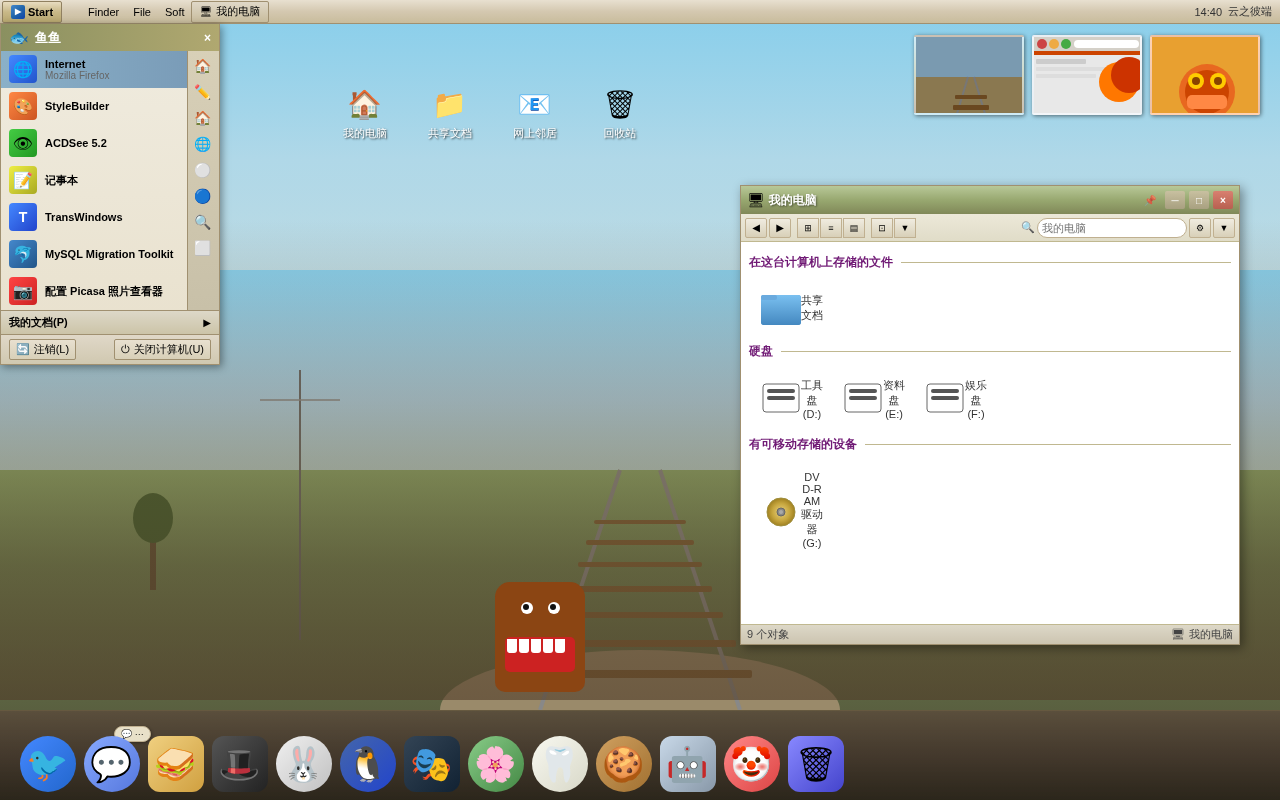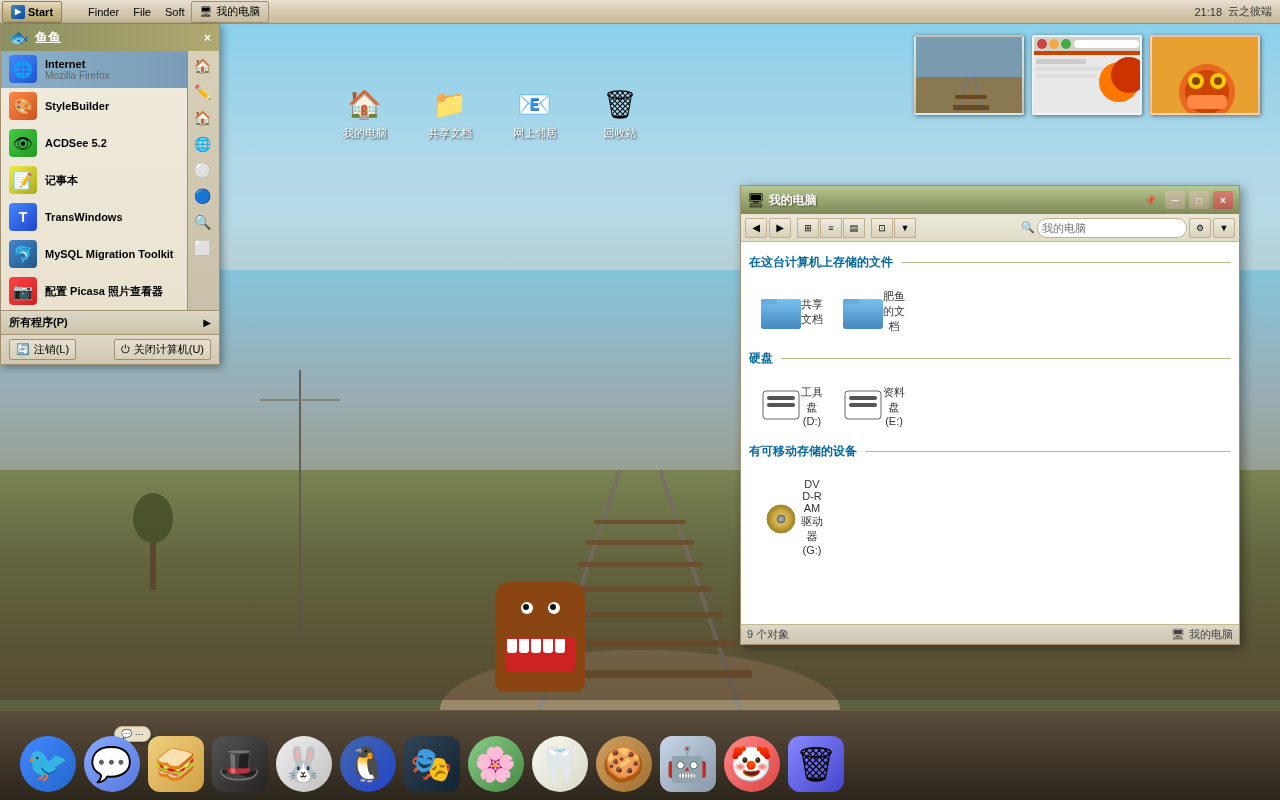--- a/index.html
+++ b/index.html
@@ -466,21 +466,21 @@
     .win-section-header {
       display: flex;
       align-items: center;
       margin-bottom: 8px;
       margin-top: 4px;
     }
 
     .win-section-title {
       font-size: 12px;
       font-weight: bold;
-      color: #0369a1;
+      color: #701a75;
       padding-right: 8px;
       white-space: nowrap;
     }
 
     .win-section-line {
       flex: 1;
       height: 1px;
       background: #c0b890;
     }
 
@@ -714,21 +714,21 @@
       <span>Soft</span>
     </div>
   </div>
 
   <div id="my-computer-btn">
     <span class="taskbar-pc-icon">🖥</span>
     <span>我的电脑</span>
   </div>
 
   <div id="taskbar-right">
-    <span>21:18</span>
+    <span>14:40</span>
     <span>云之彼端</span>
   </div>
 </div>
 
 <div id="start-menu">
   <div id="start-menu-header">
     <span class="fish-icon">🐟</span>
     <span>鱼鱼</span>
     <span style="margin-left:auto;cursor:pointer;font-size:12px;">×</span>
   </div>
@@ -785,21 +785,21 @@
       <div class="quick-icon">🏠</div>
       <div class="quick-icon">🌐</div>
       <div class="quick-icon">⚪</div>
       <div class="quick-icon">🔵</div>
       <div class="quick-icon">🔍</div>
       <div class="quick-icon">⬜</div>
     </div>
   </div>
 
   <div id="all-programs">
-    <span class="all-programs-text">所有程序(P)</span>
+    <span class="all-programs-text">我的文档(P)</span>
     <span style="font-size:10px;">▶</span>
   </div>
 
   <div id="menu-footer">
     <button class="menu-footer-btn">
       <span>🔄</span>
       <span>注销(L)</span>
     </button>
     <button class="menu-footer-btn">
       <span>⏻</span>
@@ -930,35 +930,20 @@
               <linearGradient id="fgr" x1="0" y1="0" x2="0" y2="1">
                 <stop offset="0%" stop-color="#7ac0f0"></stop>
                 <stop offset="100%" stop-color="#4488c0"></stop>
               </linearGradient>
             </defs>
             <rect x="0" y="6" width="16" height="5" rx="2" fill="#6aaade"></rect>
           </svg>
         </div>
         <span class="win-file-icon-label">共享文档</span>
       </div>
-      <div class="win-file-icon">
-        <div class="win-file-icon-img">
-          <svg width="40" height="36" viewBox="0 0 40 36">
-            <rect x="0" y="6" width="40" height="30" rx="3" fill="url(#fgr2)"></rect>
-            <defs>
-              <linearGradient id="fgr2" x1="0" y1="0" x2="0" y2="1">
-                <stop offset="0%" stop-color="#7ac0f0"></stop>
-                <stop offset="100%" stop-color="#4488c0"></stop>
-              </linearGradient>
-            </defs>
-            <rect x="0" y="6" width="16" height="5" rx="2" fill="#6aaade"></rect>
-          </svg>
-        </div>
-        <span class="win-file-icon-label">肥鱼 的文档</span>
-      </div>
     </div>
 
     <div class="win-section-header">
       <span class="win-section-title">硬盘</span>
       <div class="win-section-line"></div>
     </div>
     <div class="win-icons-row">
       <div class="win-file-icon">
         <div class="win-file-icon-img">
           <svg width="40" height="36" viewBox="0 0 40 36">
@@ -971,20 +956,30 @@
       </div>
       <div class="win-file-icon">
         <div class="win-file-icon-img">
           <svg width="40" height="36" viewBox="0 0 40 36">
             <rect x="2" y="4" width="36" height="28" rx="3" fill="url(#hddgrad)" stroke="#666" stroke-width="1"></rect>
             <rect x="6" y="9" width="28" height="4" rx="2" fill="#555"></rect>
             <rect x="6" y="16" width="28" height="4" rx="2" fill="#555"></rect>
           </svg>
         </div>
         <span class="win-file-icon-label">资料盘 (E:)</span>
+      </div>
+      <div class="win-file-icon">
+        <div class="win-file-icon-img">
+          <svg width="40" height="36" viewBox="0 0 40 36">
+            <rect x="2" y="4" width="36" height="28" rx="3" fill="url(#hddgrad)" stroke="#666" stroke-width="1"></rect>
+            <rect x="6" y="9" width="28" height="4" rx="2" fill="#555"></rect>
+            <rect x="6" y="16" width="28" height="4" rx="2" fill="#555"></rect>
+          </svg>
+        </div>
+        <span class="win-file-icon-label">娱乐盘 (F:)</span>
       </div>
     </div>
 
     <div class="win-section-header">
       <span class="win-section-title">有可移动存储的设备</span>
       <div class="win-section-line"></div>
     </div>
     <div class="win-icons-row">
       <div class="win-file-icon">
         <div class="win-file-icon-img">

